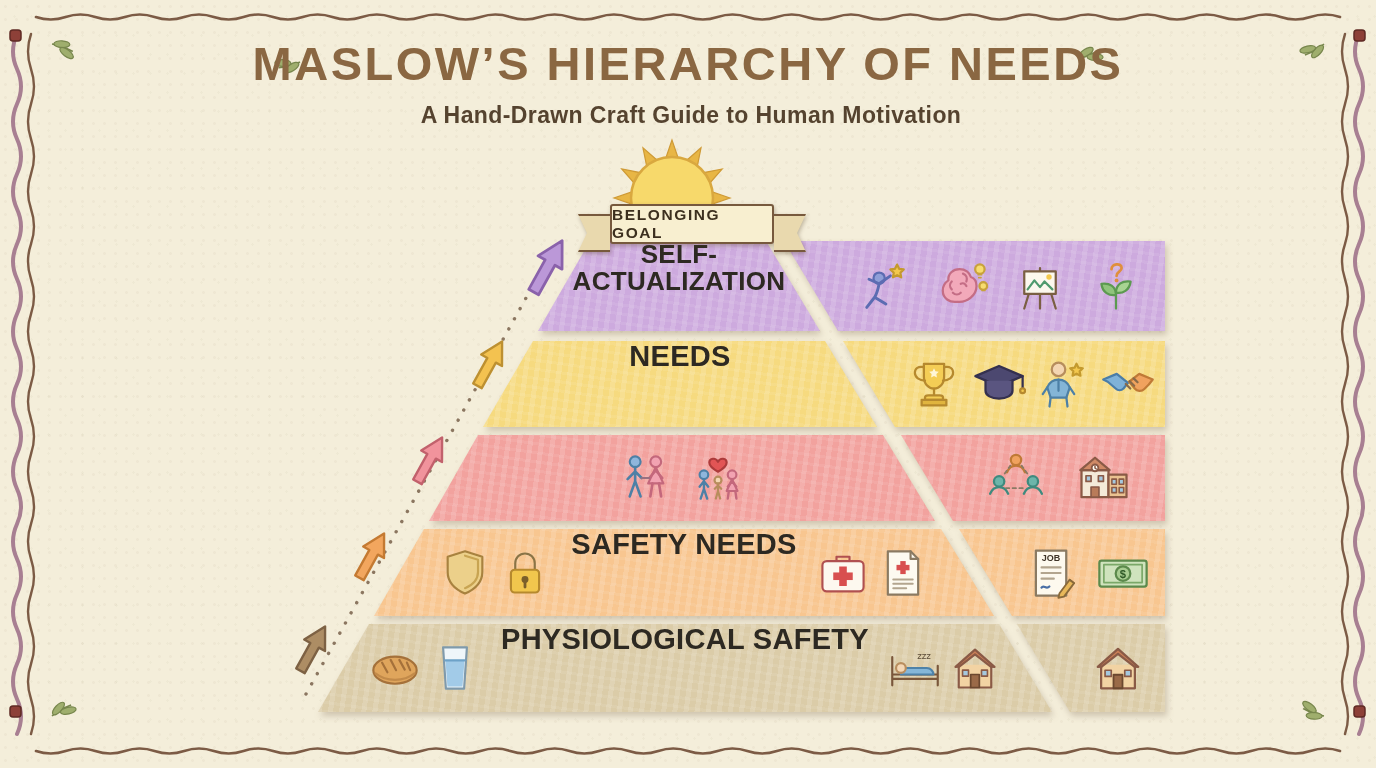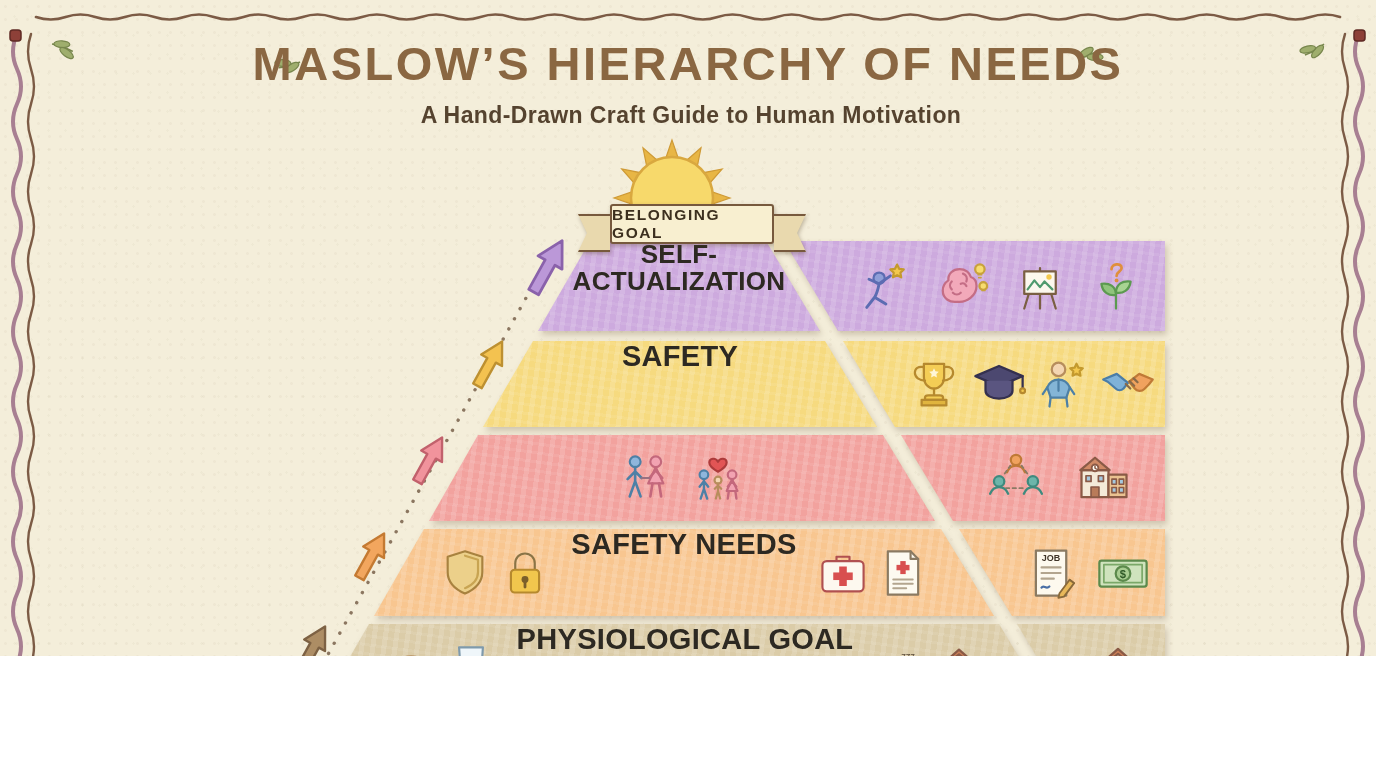--- a/index.html
+++ b/index.html
@@ -1,17 +1,17 @@
 <!DOCTYPE html>
 <html><head>
 <meta charset="utf-8">
 <style>
   html,body{margin:0;padding:0}
   .stage{
-    position:relative;width:1376px;height:656px;overflow:hidden;
+    position:relative;width:1376px;height:768px;overflow:hidden;
     font-family:"Liberation Sans",sans-serif;
     background:
       radial-gradient(rgba(120,100,70,.05) 1.2px, transparent 1.4px) 0 0/11px 13px,
       radial-gradient(rgba(120,100,70,.04) 1px, transparent 1.2px) 6px 7px/17px 19px,
       #f4eeda;
   }
   #decor{position:absolute;inset:0;z-index:1}
   h1{
     position:absolute;top:36px;left:0;right:0;margin:0;z-index:2;text-align:center;
     font-size:47px;font-weight:800;letter-spacing:2.5px;color:#8a6742;
@@ -187,21 +187,21 @@
               <circle cx="24.5" cy="19" r="1.7" fill="#e08f3c" stroke="none"></circle>
             </svg>
           </span>
         </div>
     </div>
   </div>
 
   <div class="row r2">
     <div class="band p2" style="background-color: rgb(246, 218, 127);">
       <div class="pyr-inner">
-        <span class="label">SAFETY</span>
+        <span class="label">NEEDS</span>
       </div>
     </div>
     <div class="band s2" style="background-color: rgb(246, 218, 127);">
       <div class="strip-inner">
           <span class="icon">
             <svg viewBox="0 0 48 48" fill="none" stroke="#6a5139" stroke-width="2" stroke-linecap="round" stroke-linejoin="round">
               <path d="M15 6h18v11c0 7-4 11-9 11s-9-4-9-11z" fill="#f4cd55" stroke="#b6892e"></path>
               <path d="M15 9c-5-1-8 1-8 5 0 4 4 7 9 7M33 9c5-1 8 1 8 5 0 4-4 7-9 7" stroke="#b6892e"></path>
               <path d="M24 28v6" stroke="#b6892e"></path>
               <path d="M16 38h16v-2c0-1.5-1-2-3-2H19c-2 0-3 .5-3 2z" fill="#f4cd55" stroke="#b6892e"></path>
@@ -377,21 +377,21 @@
               </svg>
             </span>
             <span class="icon">
               <svg viewBox="0 0 48 48" fill="none" stroke="#6a5139" stroke-width="2" stroke-linecap="round" stroke-linejoin="round">
                 <path d="M13 5h22l-2.6 38H15.6z" fill="#eff6fa" stroke="#7f9aac"></path>
                 <path d="M15.2 17h17.6l-1.9 24H17z" fill="#a2cbe8" stroke="none"></path>
                 <path d="M15.2 17h17.6" stroke="#6da2c8"></path>
               </svg>
             </span>
           </span>
-        <span class="label">PHYSIOLOGICAL GOAL</span>
+        <span class="label">PHYSIOLOGICAL SAFETY</span>
         <span class="ig">
             <span class="icon">
               <svg viewBox="0 0 48 48" fill="none" stroke="#6a5139" stroke-width="2" stroke-linecap="round" stroke-linejoin="round">
                 <path d="M3 14v26M3 30h42M45 22v18M3 34h42" stroke="#7a573b"></path>
                 <path d="M11 30v-6h24a6 6 0 0 1 6 6z" fill="#85b7d9" stroke="#4e82a8"></path>
                 <circle cx="11" cy="24" r="4.5" fill="#f4d7b5" stroke="#b98e5f"></circle>
                 <text x="26" y="16" font-size="8" fill="#5a4a38" stroke="none" font-family="DejaVu Sans, sans-serif">zzz</text>
               </svg>
             </span>
             <span class="icon">

